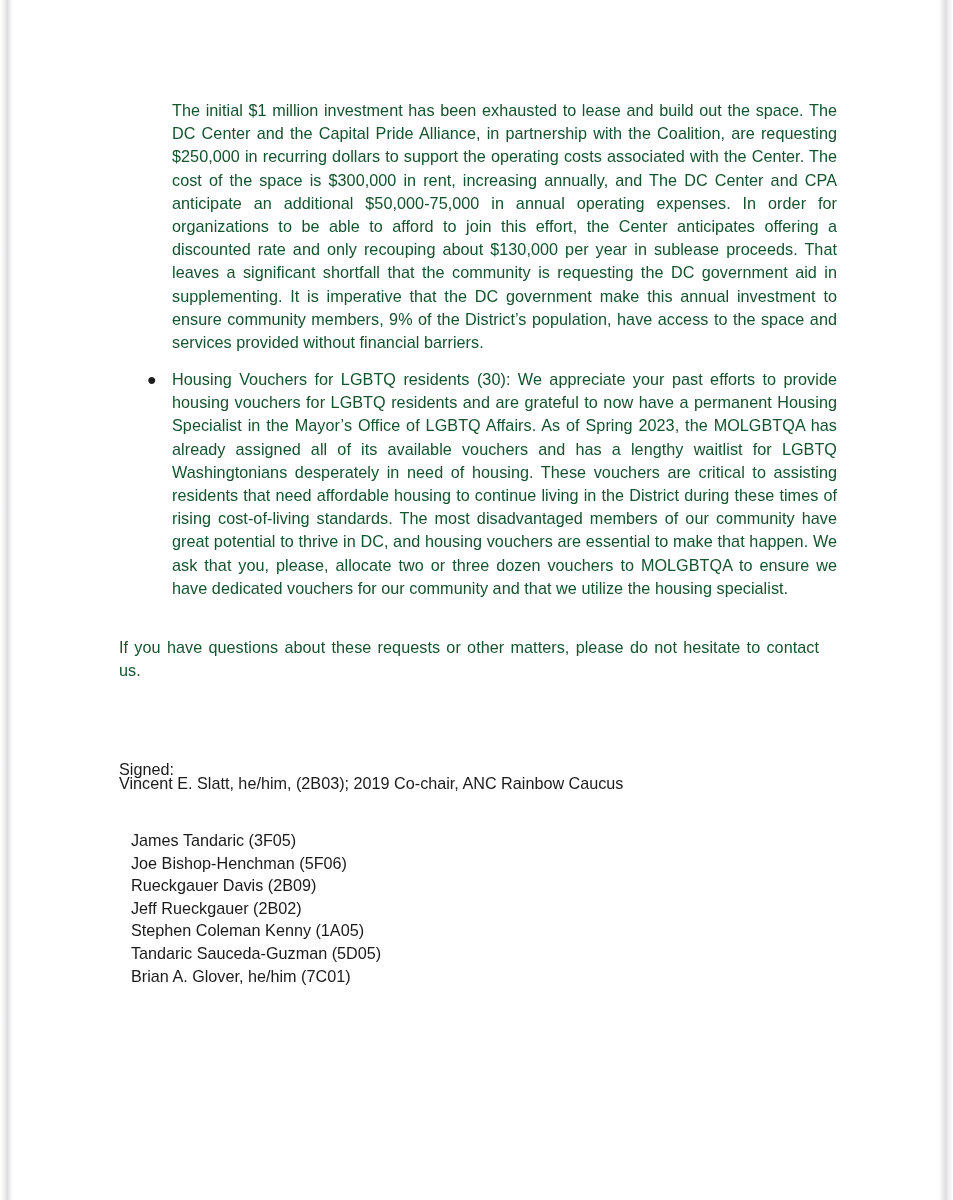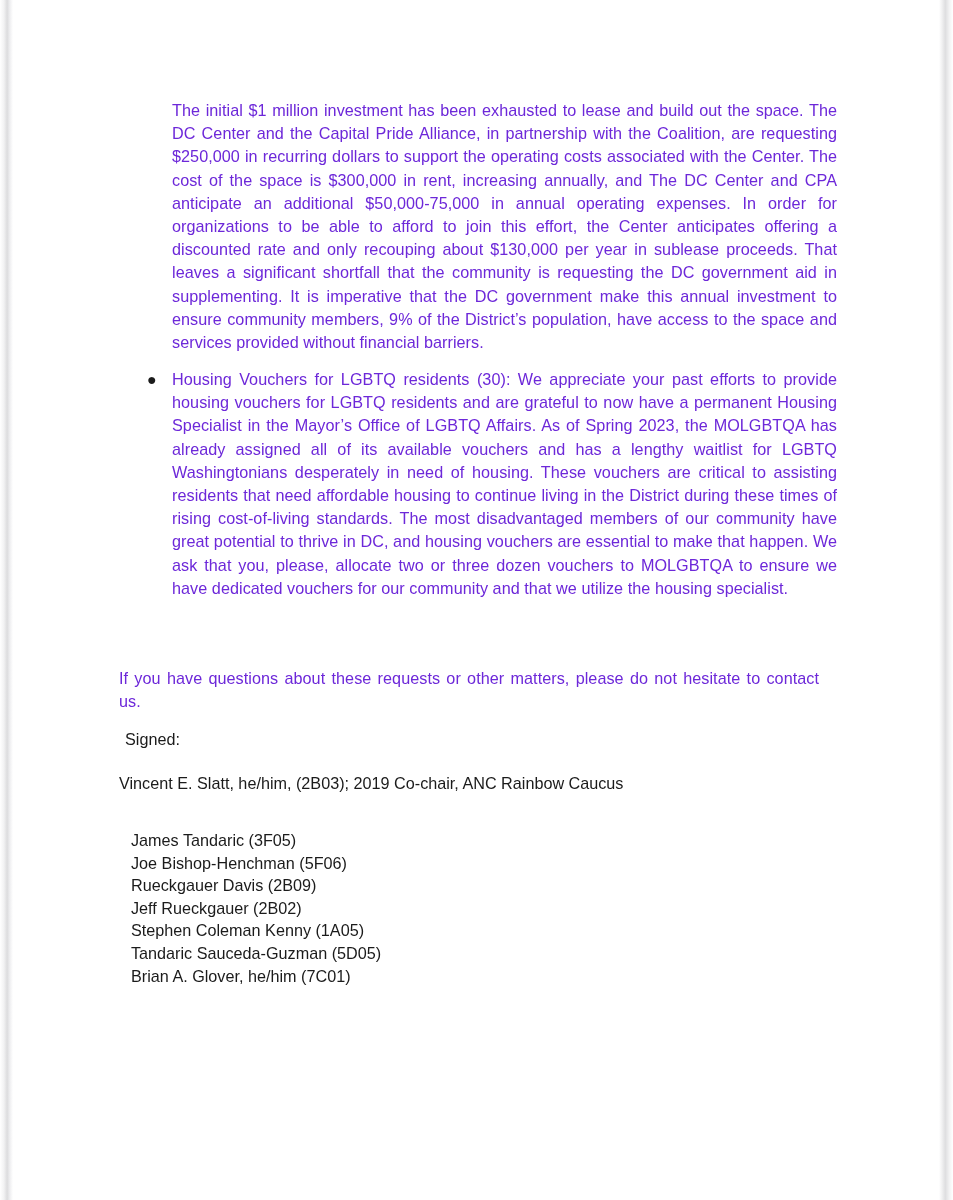--- a/index.html
+++ b/index.html
@@ -42,21 +42,21 @@
     position: absolute;
     left: 119px;
     top: 0;
     width: 718px;   
     height: 1200px;
   }
 
   .para {
     font-size: 16.2px;
     line-height: 23.2px;
-    color: #6d28d9;
+    color: #14532d;
     text-align: justify;
     text-justify: inter-word;
     margin: 0;
     letter-spacing: 0.05px;
   }
 
   
   .para-indent {
     position: absolute;
     left: 53px;
@@ -86,35 +86,35 @@
   .bullet-text {
     width: 665px;
   }
   .bold {
     font-weight: normal;
   }
 
   .closing {
     position: absolute;
     left: 0px;
-    top: 667px;
+    top: 636px;
     width: 700px;
   }
 
   .plain-line {
     position: absolute;
     left: 0px;
     font-size: 16.2px;
     line-height: 23.2px;
     color: #1b1b1b;
     white-space: nowrap;
     margin: 0;
   }
 
-  .signed-label { top: 728px; margin-left: 6px; }
+  .signed-label { top: 758px; }
   .signatory-lead { top: 772px; }
 
   .signatory-list {
     position: absolute;
     left: 0px;
     top: 817px;
     margin: 12px;
     padding: 0;
     list-style: none;
   }

